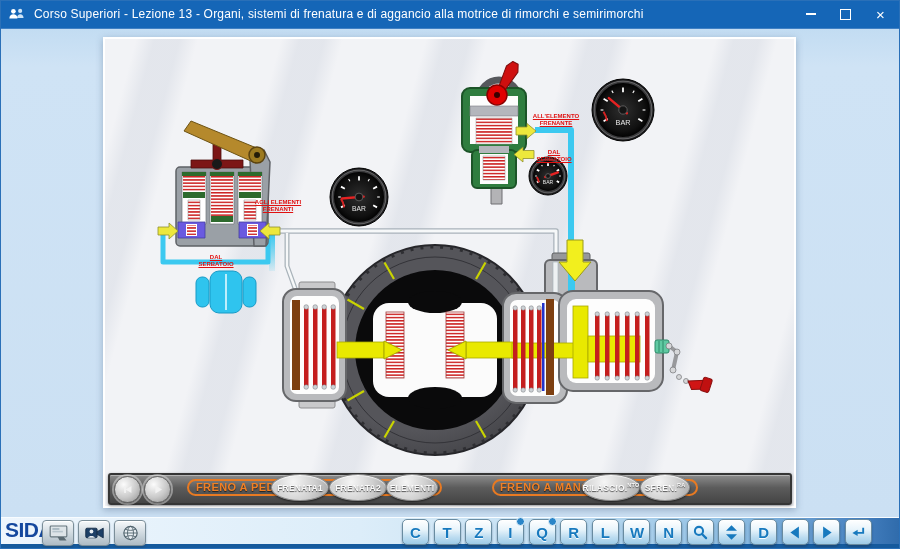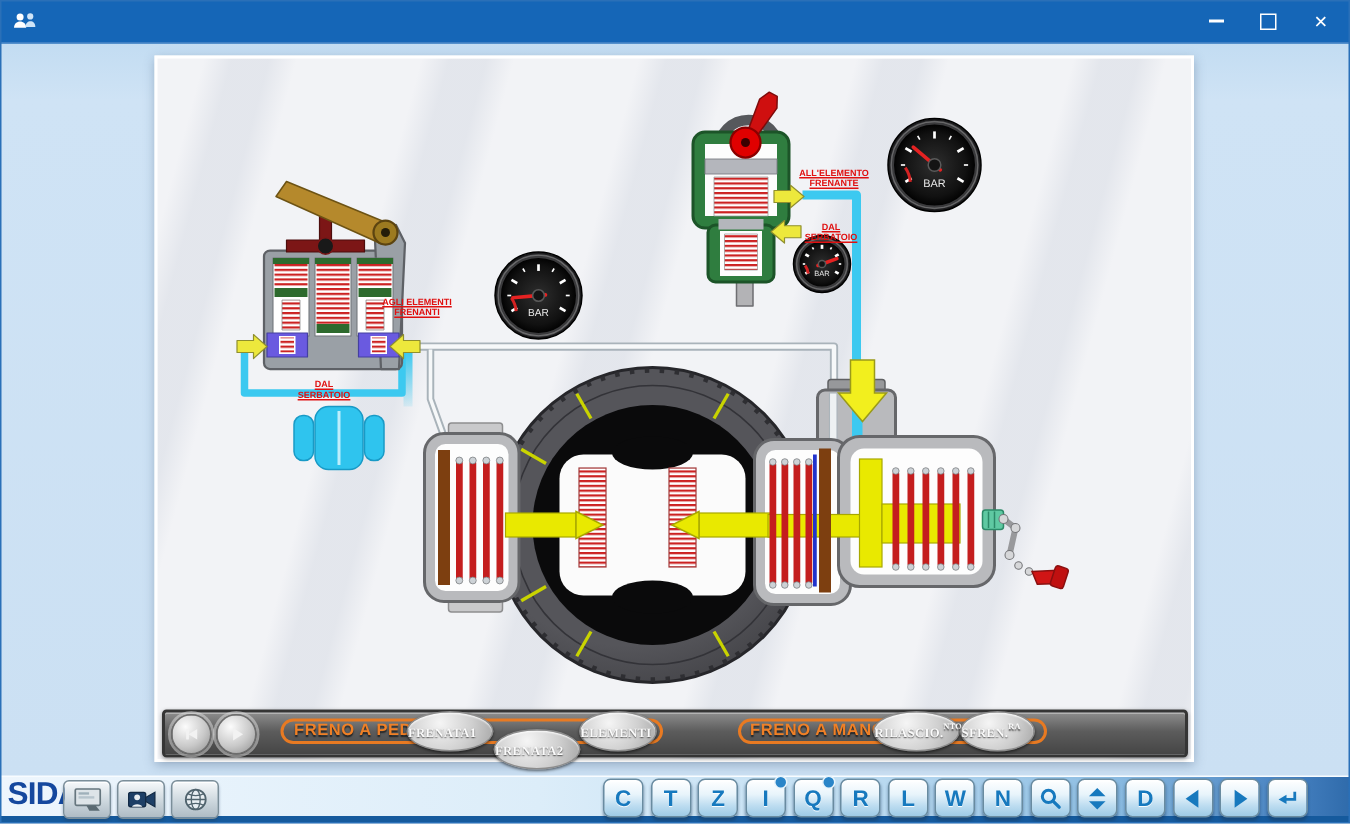--- a/index.html
+++ b/index.html
@@ -37,21 +37,21 @@
       box-shadow:0 0 0 2px rgba(225,225,225,.5),0 1px 2px rgba(0,0,0,.5);
       display:flex;align-items:center;justify-content:center;}
   .transport-btn svg{width:17px;height:17px;}
   .pill{position:absolute;height:17px;border:2px solid #e87a22;border-radius:11px;box-sizing:border-box;z-index:6;}
   .ptitle{position:absolute;color:#f08026;font-weight:bold;font-size:11px;letter-spacing:.4px;
           text-shadow:0 1px 1px rgba(0,0,0,.65);z-index:7;white-space:nowrap;}
   .oval-btn{position:absolute;border-radius:50%;border:1px solid #8c8c8c;
       background:radial-gradient(circle at 38% 28%,#f5f5f5,#cfcfcf 55%,#a5a5a5);
       box-shadow:0 1px 2px rgba(0,0,0,.55),inset 0 1px 1px rgba(255,255,255,.7);
       color:#fafafa;font-weight:bold;font-size:8.5px;letter-spacing:.2px;z-index:7;
-      display:flex;align-items:center;justify-content:flex-start;text-shadow:0 1px 1px rgba(60,60,60,.9);font-family:Liberation Serif, serif;}
+      display:flex;align-items:center;justify-content:center;text-shadow:0 1px 1px rgba(60,60,60,.9);}
   .oval-btn sup{font-size:5.5px;margin-top:-6px;}
   
   .toolbar{position:absolute;left:0;top:517px;width:900px;height:27px;z-index:8;
       background:linear-gradient(90deg,#eef6fd 0%,#dcedf9 40%,#c2dff3 62%,#8dbde2 82%,#447fbf 96%,#2f6bab 100%);
       border-top:1px solid #f8fcff;}
   .bottom-strip{position:absolute;left:0;top:544px;width:900px;height:5px;background:#155a9d;z-index:8;}
   .logo{position:absolute;left:5px;top:518px;font-size:21px;font-weight:bold;color:#15489e;
         letter-spacing:-0.5px;z-index:9;}
   .media-row{position:absolute;left:42px;top:520px;display:flex;gap:4px;z-index:9;}
   .media-btn{width:30px;height:24px;border-radius:4px;border:1px solid #7b8e99;
@@ -75,20 +75,21 @@
 
 <div class="frame"></div>
 
 <div class="titlebar">
   <svg class="title-icon" viewBox="0 0 20 14">
     <circle cx="6" cy="4" r="2.6" fill="#fff"></circle>
       <path d="M1.5 12c0-3 2.2-4.6 4.5-4.6S10.5 9 10.5 12z" fill="#fff"></path>
     <circle cx="13.5" cy="3.6" r="2.3" fill="#cfe4f7"></circle>
       <path d="M10 11.4c0-2.7 1.8-4.2 3.7-4.2 1.9 0 3.6 1.5 3.6 4.2z" fill="#cfe4f7"></path>
   </svg>
+  <span class="title-text">Corso Superiori - Lezione 13 - Organi, sistemi di frenatura e di aggancio alla motrice di rimorchi e semirimorchi</span>
   <div class="win-controls">
     <div class="win-btn">
         <span class="glyph-min"></span>
       </div>
     <div class="win-btn">
         <span class="glyph-max"></span>
       </div>
     <div class="win-btn">
         <span class="glyph-close">×</span>
       </div>
@@ -496,21 +497,21 @@
       <svg viewBox="0 0 20 20">
         <path d="M15.5 4.5v6h-8" fill="none" stroke="#1779be" stroke-width="2.2"></path>
         <path d="M9 6.8v7.4L2.8 10.5z" fill="#1779be"></path>
       </svg>
     </div>
   </div>
 
 <div class="oval-btn" style="left: 271px; top: 474px; width: 56px; height: 25px;">
     <span>FRENATA1</span>
   </div>
-<div class="oval-btn" style="left: 329px; top: 486px; width: 56px; height: 25px;">
+<div class="oval-btn" style="left: 329px; top: 474px; width: 56px; height: 25px;">
     <span>FRENATA2</span>
   </div>
 <div class="oval-btn" style="left: 386px; top: 474px; width: 50px; height: 25px;">
     <span>ELEMENTI</span>
   </div>
 <div class="oval-btn" style="left: 582px; top: 474px; width: 56px; height: 25px;">
     <span>RILASCIO.</span>
     <sup>NTO</sup>
   </div>
 <div class="oval-btn" style="left: 640px; top: 474px; width: 48px; height: 25px;">

